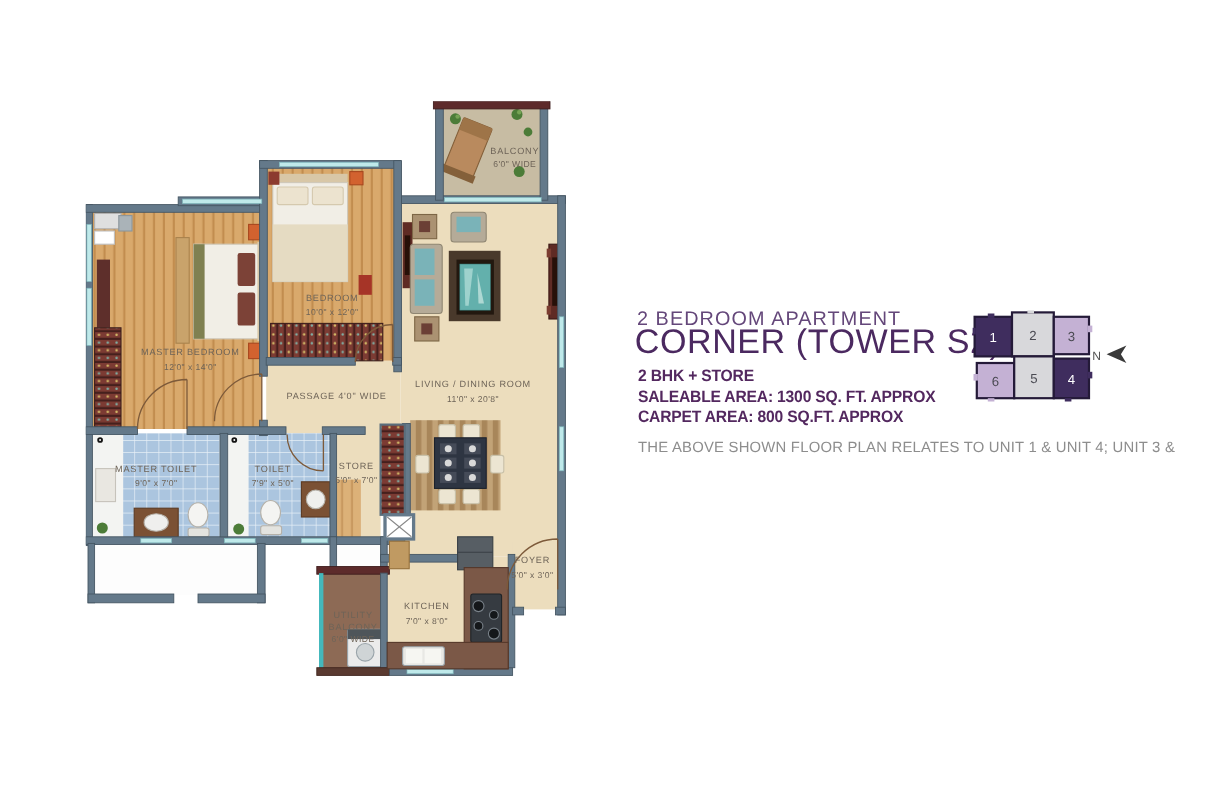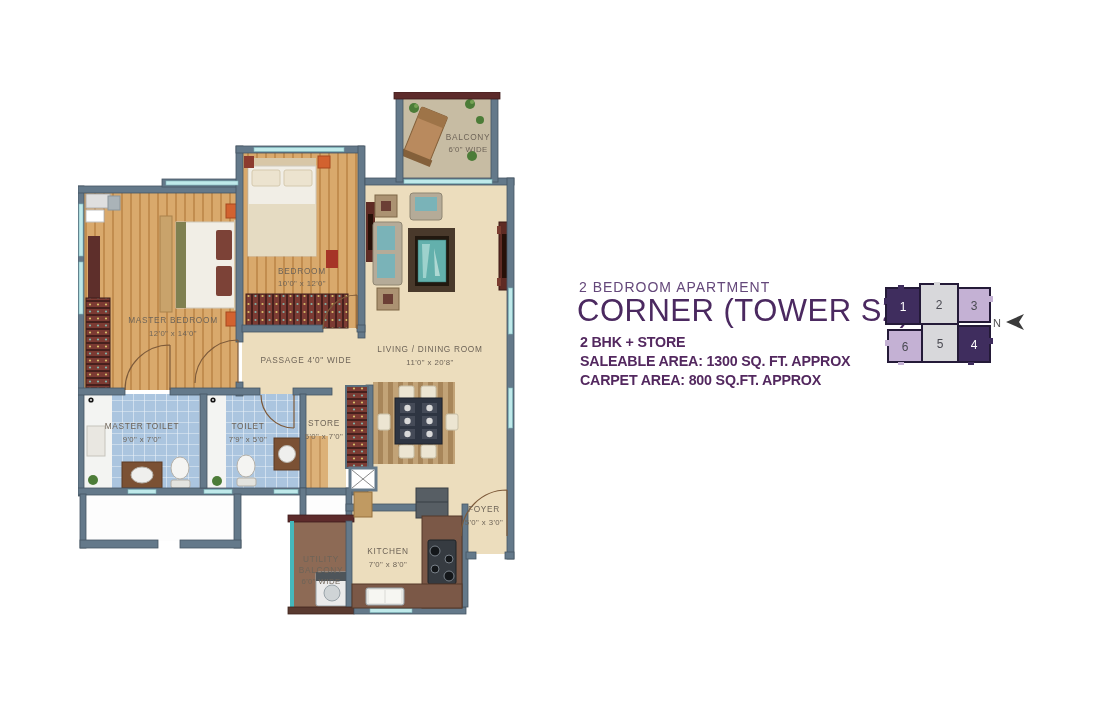--- a/index.html
+++ b/index.html
@@ -1,19 +1,19 @@
 <!DOCTYPE html>
 <html><head>
 <meta charset="utf-8">
 <style>
   html,body{margin:0;padding:0;}
   body{width:1110px;height:715px;background:#ffffff;position:relative;overflow:hidden;
        font-family:"Liberation Sans",sans-serif;}
   .hdr{position:absolute;white-space:nowrap;}
-  .subtitle{left:579px;top:279px;font-size:14px;letter-spacing:1px;color:#64477a;}
+  .subtitle{left:579px;top:279px;font-size:18px;letter-spacing:1px;color:#64477a;}
   .title{left:577px;top:293px;font-size:31px;letter-spacing:.5px;color:#4b2960;}
   .specs{position:absolute;left:580px;top:332px;color:#53285f;font-weight:bold;
          font-size:15px;line-height:19px;letter-spacing:-.2px;transform:scaleX(.95);transform-origin:left top;}
   .note{position:absolute;left:580px;top:397px;color:#8d8d8d;font-size:13.5px;line-height:20px;letter-spacing:.2px;}
   svg text{font-family:"Liberation Sans",sans-serif;}
   .rlabel{font-size:8.3px;fill:#6e6458;letter-spacing:.7px;text-anchor:middle;}
   .rsize{font-size:7.8px;fill:#6e6458;letter-spacing:.4px;text-anchor:middle;}
   .wall{fill:#64798a;stroke:#455663;stroke-width:.8;}
   .mwall{fill:#5d2b2b;stroke:#3f1d1d;stroke-width:.8;}
   .win{fill:#bfe9ea;stroke:#7fb9bd;stroke-width:.6;}
@@ -294,20 +294,21 @@
 </svg>
 
 <div class="hdr subtitle">2 BEDROOM APARTMENT</div>
 <div class="hdr title">CORNER (TOWER S2)</div>
 <div class="specs">
   <div>2 BHK + STORE</div>
   <div>SALEABLE AREA: 1300 SQ. FT. APPROX</div>
   <div>CARPET AREA: 800 SQ.FT. APPROX</div>
 </div>
 <div class="note">
+  <div>THE ABOVE SHOWN FLOOR PLAN RELATES TO UNIT 1 &amp; UNIT 4; UNIT 3 &amp;</div>
 </div>
 
 <svg viewBox="0 0 150 84" style="position:absolute;left:884px;top:282px;width:150px;height:84px">
   <g stroke="#241a38" stroke-width="2">
     <rect x="2" y="6" width="34" height="36" fill="#3f2d5e"></rect>
     <rect x="36" y="2" width="38" height="40" fill="#d8d8db"></rect>
     <rect x="74" y="6" width="32" height="34" fill="#c4b1d4"></rect>
     <rect x="4" y="48" width="34" height="32" fill="#c4b1d4"></rect>
     <rect x="38" y="42" width="36" height="38" fill="#d8d8db"></rect>
     <rect x="74" y="44" width="32" height="36" fill="#3f2d5e"></rect>

